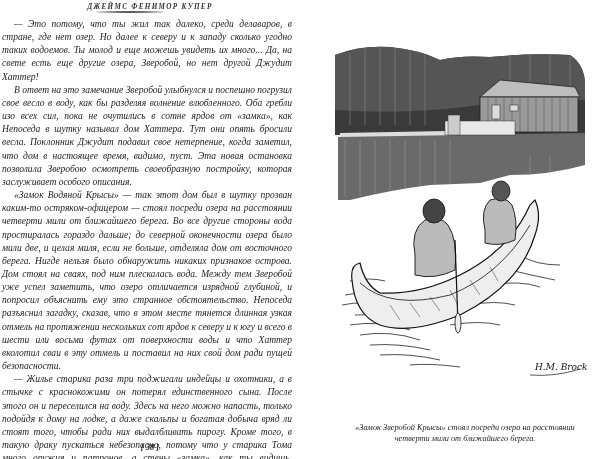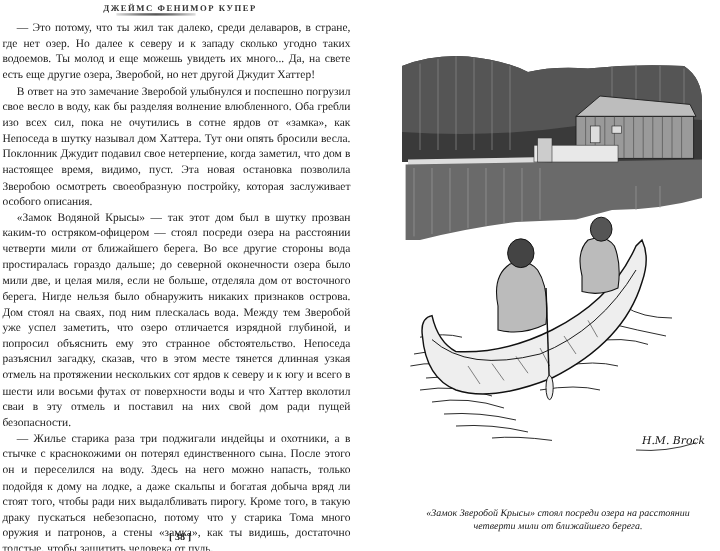--- a/index.html
+++ b/index.html
@@ -1,18 +1,18 @@
 <!DOCTYPE html>
 <html><head>
 <meta charset="utf-8">
 <style>
   html,body{margin:0;padding:0;background:#fff;}
   body{width:600px;height:459px;overflow:hidden;position:relative;font-family:"Liberation Serif","DejaVu Serif",serif;color:#1a1a1a;}
   .spread{position:absolute;left:0;top:0;width:600px;height:459px;display:flex;}
-  .page-left{position:relative;width:300px;height:459px;}
+  .page-left{position:relative;width:300px;height:459px;font-style:italic;}
   .page-right{position:relative;width:300px;height:459px;}
   .running-head{position:absolute;top:3px;left:0;width:300px;text-align:center;font-size:7.2px;letter-spacing:1.3px;font-weight:bold;color:#333;}
   .head-rule{position:absolute;top:11px;left:97px;width:66px;height:2px;background:linear-gradient(to right,#ddd,#777 30%,#555 50%,#777 70%,#ddd);}
   .body-text{position:absolute;top:17px;left:2px;width:290px;font-size:9.55px;line-height:13.15px;text-align:justify;color:#222;}
   .body-text p{margin:0;text-indent:12px;}
   .folio{position:absolute;top:442px;left:0;width:300px;text-align:center;font-size:8.5px;font-weight:bold;}
   .illustration{position:absolute;left:330px;top:25px;width:270px;height:370px;}
   .caption{position:absolute;left:340px;top:422px;width:250px;text-align:center;font-style:italic;font-size:8.3px;line-height:11px;color:#222;}
 </style>
 </head>

